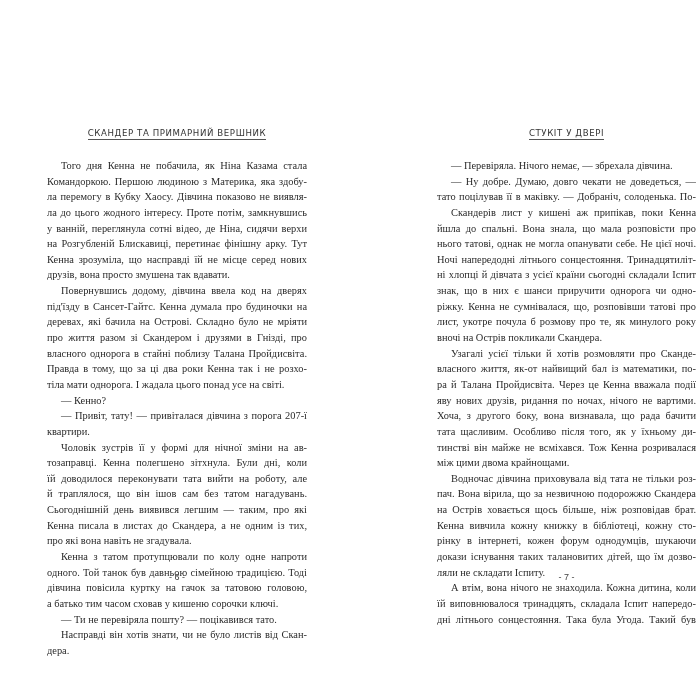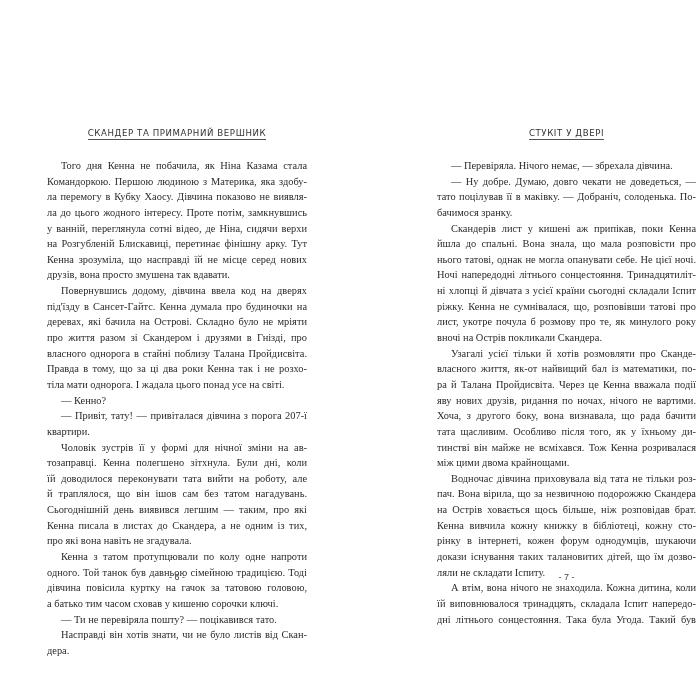--- a/index.html
+++ b/index.html
@@ -71,26 +71,26 @@
     </div>
   <div class="folio">- 6 -</div>
 </div>
 
 <div class="page right">
   <div class="running-head"><span>СТУКІТ У ДВЕРІ</span></div>
   <div class="body-text" id="right-body">
       <div class="line dlg">— Перевіряла. Нічого немає, — збрехала дівчина.</div>
       <div class="line indent">— Ну добре. Думаю, довго чекати не доведеться, —</div>
       <div class="line">тато поцілував її в маківку. — Добраніч, солоденька. По-</div>
-      <div class="line last">бачимося зранку.</div>
       <div class="line indent">Скандерів лист у кишені аж припікав, поки Кенна</div>
       <div class="line">йшла до спальні. Вона знала, що мала розповісти про</div>
       <div class="line">нього татові, однак не могла опанувати себе. Не цієї ночі.</div>
       <div class="line">Ночі напередодні літнього сонцестояння. Тринадцятиліт-</div>
       <div class="line">ні хлопці й дівчата з усієї країни сьогодні складали Іспит</div>
+      <div class="line">знак, що в них є шанси приручити однорога чи одно-</div>
       <div class="line">ріжку. Кенна не сумнівалася, що, розповівши татові про</div>
       <div class="line">лист, укотре почула б розмову про те, як минулого року</div>
       <div class="line last">вночі на Острів покликали Скандера.</div>
       <div class="line indent">Узагалі усієї тільки й хотів розмовляти про Сканде-</div>
       <div class="line">власного життя, як-от найвищий бал із математики, по-</div>
       <div class="line">ра й Талана Пройдисвіта. Через це Кенна вважала події</div>
       <div class="line">яву нових друзів, ридання по ночах, нічого не вартими.</div>
       <div class="line">Хоча, з другого боку, вона визнавала, що рада бачити</div>
       <div class="line">тата щасливим. Особливо після того, як у їхньому ди-</div>
       <div class="line">тинстві він майже не всміхався. Тож Кенна розривалася</div>

